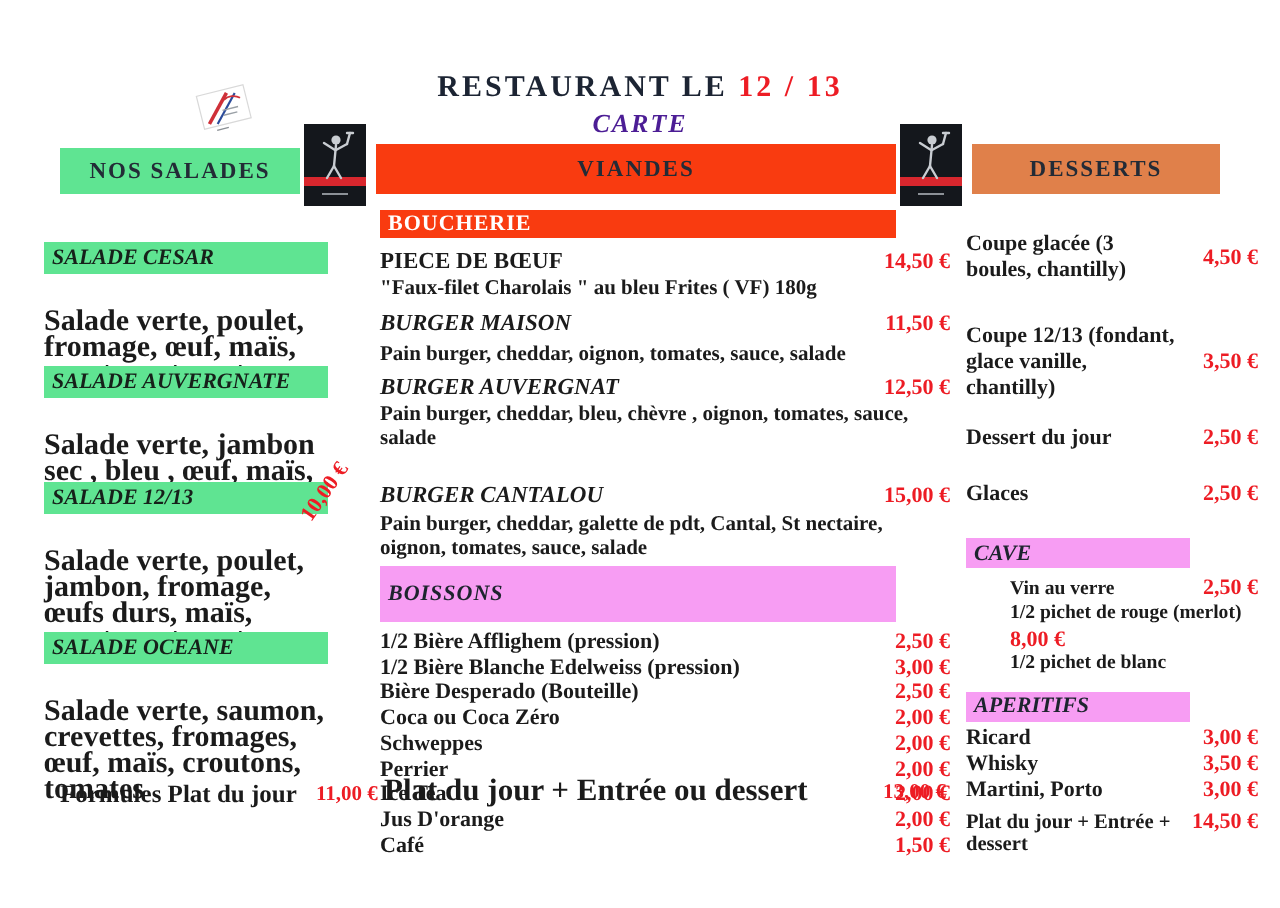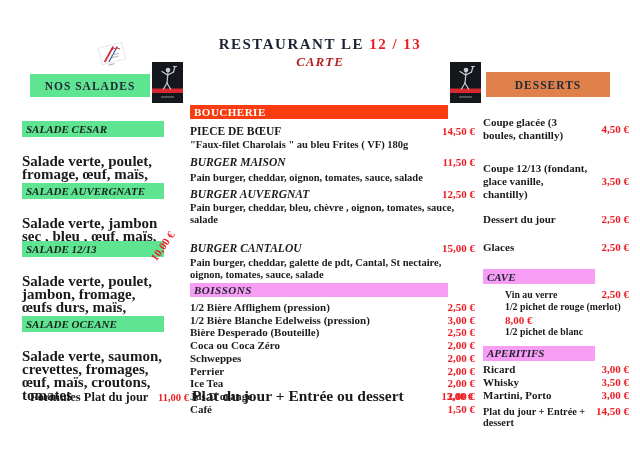--- a/index.html
+++ b/index.html
@@ -5,21 +5,21 @@
   html,body{margin:0;padding:0;background:#fff;}
   .page{position:relative;width:640px;height:454px;background:#fff;overflow:hidden;
         font-family:Liberation Serif, serif;color:#1b1b1b;}
   .abs{position:absolute;}
 
   
   .title{top:36px;left:0;right:0;text-align:center;font-size:15px;font-weight:bold;
          letter-spacing:1.5px;color:var(--title_ink,#1c2433);}
   .title .num{color:var(--price_red,#ED1C24);}
   .subtitle{top:54px;left:0;right:0;text-align:center;font-size:13px;font-weight:bold;
-            font-style:italic;letter-spacing:1px;color:#b91c1c;}
+            font-style:italic;letter-spacing:1px;color:#4c1d95;}
 
   
   .hdr{display:flex;align-items:center;justify-content:center;font-weight:bold;
        font-size:11.5px;letter-spacing:1px;color:var(--header_ink,#232B36);}
   .hdr-green{left:30px;top:74px;width:120px;height:23px;background:var(--green,#5FE492);}
   .hdr-red{left:188px;top:72px;width:260px;height:25px;background:var(--red,#F93B10);}
   .hdr-orange{left:486px;top:72px;width:124px;height:25px;background:var(--orange,#E0804A);}
   .chef{width:31px;height:41px;top:62px;}
   .chef1{left:152px;} .chef2{left:450px;}
   .logo{left:94px;top:38px;width:36px;height:32px;}
@@ -32,21 +32,21 @@
   .rot-price{left:146px;top:240px;color:var(--price_red,#ED1C24);font-weight:bold;
              font-size:11px;transform:rotate(-55deg);white-space:nowrap;}
   .formules-label{left:30px;top:390px;font-weight:bold;font-size:12.5px;}
   .formules-price{left:158px;top:392px;}
   .price{color:var(--price_red,#ED1C24);font-weight:bold;font-size:11px;white-space:nowrap;}
 
   
   .mid-col{left:190px;top:105px;width:285px;}
   .bar{font-weight:bold;font-size:11px;padding:0 4px;display:flex;align-items:center;}
   .bar-red{width:250px;height:14px;background:var(--red,#F93B10);color:#fff;letter-spacing:.5px;}
-  .bar-pink{width:250px;height:14px;background:var(--pink,#F79DF3);font-style:italic;color:#1d242e;letter-spacing:.5px;}
+  .bar-pink{width:250px;height:28px;background:var(--pink,#F79DF3);font-style:italic;color:#1d242e;letter-spacing:.5px;}
   .item-row{display:flex;align-items:baseline;font-weight:bold;font-size:11.5px;height:13px;}
   .item-row .nm{flex:1;}
   .it{font-style:italic;}
   .item-desc{font-weight:bold;font-size:10.5px;line-height:12px;width:278px;}
   .drink-row{display:flex;align-items:flex-start;font-weight:bold;font-size:11px;line-height:12.7px;}
   .drink-row .nm{flex:1;}
   .mid-formule{left:192px;top:387px;width:281px;display:flex;align-items:center;}
   .mid-formule .big{font-size:15.5px;font-weight:bold;flex:1;}
 
   
@@ -96,20 +96,21 @@
           <path d="M15.5 13 L10 9.5"></path>
           <path d="M16 13 L21.5 10"></path>
         <path d="M21.5 10 L23 4.5"></path>
           <path d="M21.5 4.5 L24.5 4.5"></path>
         <path d="M15 21 L11.5 27"></path>
           <path d="M15 21 L18.5 27"></path>
       </g>
       <path d="M9 35 h13" stroke="#9aa0a6" stroke-width="0.9"></path>
     </svg>
   </div>
+  <div class="abs hdr hdr-red">VIANDES</div>
   <div class="abs chef chef2">
     <svg width="31" height="41" viewBox="0 0 31 41">
       <rect width="31" height="41" fill="#14171c"></rect>
       <rect y="26.5" width="31" height="4.5" fill="#d8272e"></rect>
       <g stroke="#c9cdd2" stroke-width="1.2" fill="none" stroke-linecap="round">
         <circle cx="16" cy="8" r="2.3" fill="#c9cdd2" stroke="none"></circle>
         <path d="M16 10.5 L15 21"></path>
           <path d="M15.5 13 L10 9.5"></path>
           <path d="M16 13 L21.5 10"></path>
         <path d="M21.5 10 L23 4.5"></path>

